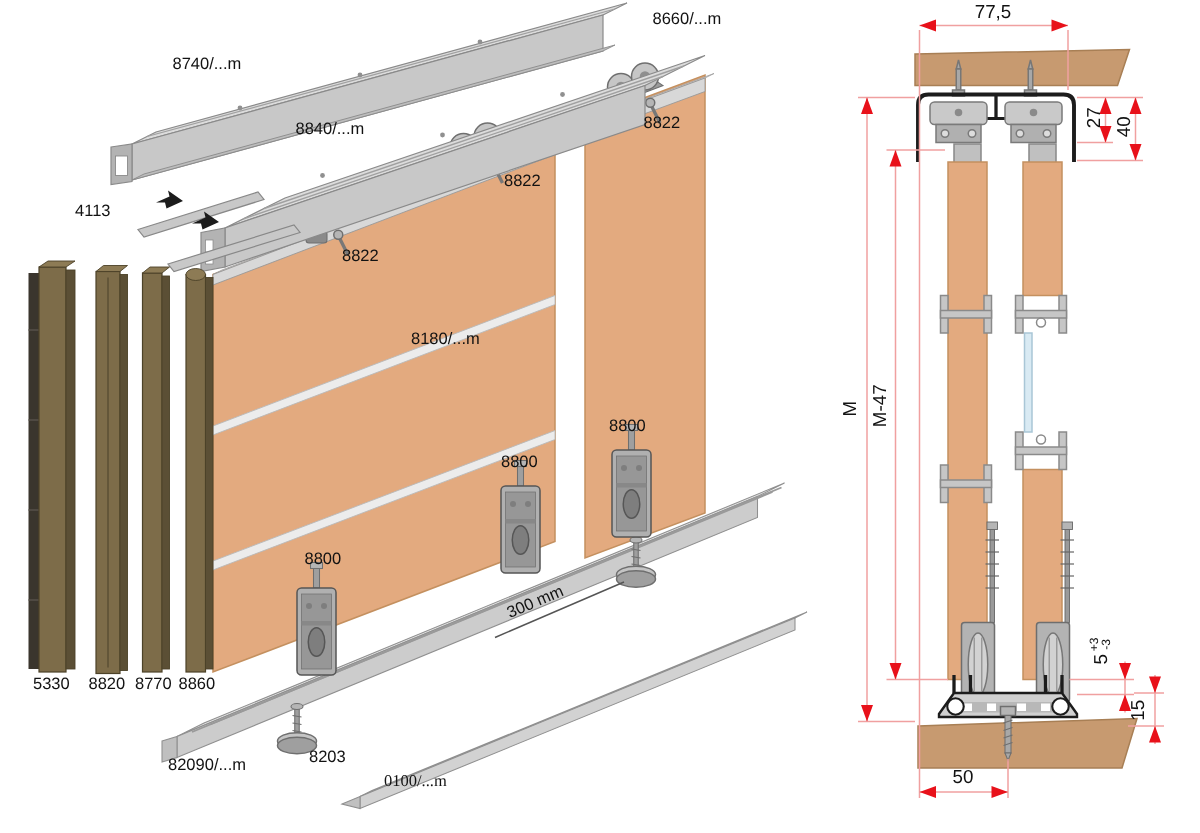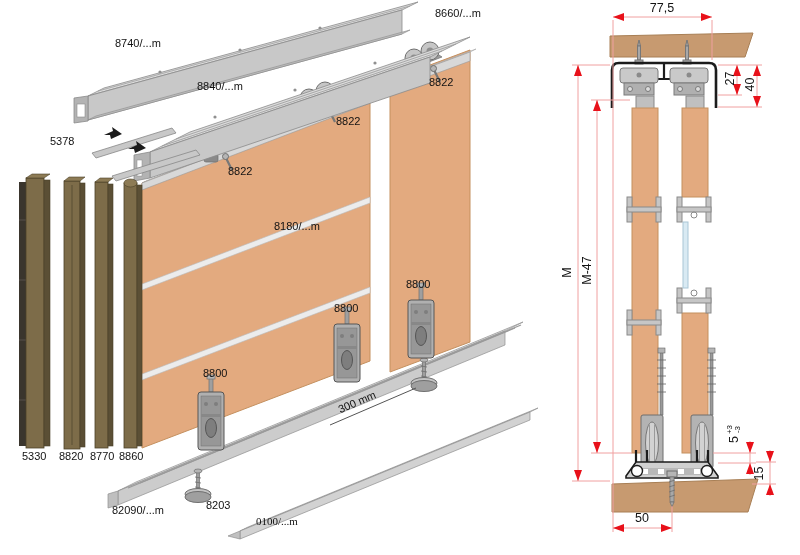--- a/index.html
+++ b/index.html
@@ -312,21 +312,21 @@
     <polygon points="770,462 766,451 774,451"></polygon>
         <polygon points="770,484 766,495 774,495"></polygon>
     <polygon points="613,528 624,524 624,532"></polygon>
         <polygon points="672,528 661,524 661,532"></polygon>
   </g>
 </svg>
 
 <div class="lbl" style="left:115px;top:37px;">8740/...m</div>
 <div class="lbl" style="left:177px;top:80px;padding-left:20px;">8840/...m</div>
 <div class="lbl" style="left:435px;top:7px;">8660/...m</div>
-<div class="lbl" style="left:50px;top:135px;">5378</div>
+<div class="lbl" style="left:50px;top:135px;">4113</div>
 <div class="lbl" style="left:429px;top:76px;">8822</div>
 <div class="lbl" style="left:336px;top:115px;">8822</div>
 <div class="lbl" style="left:228px;top:165px;">8822</div>
 <div class="lbl" style="left:274px;top:220px;">8180/...m</div>
 <div class="lbl" style="left:406px;top:278px;">8800</div>
 <div class="lbl" style="left:334px;top:302px;">8800</div>
 <div class="lbl" style="left:203px;top:367px;">8800</div>
 <div class="lbl" style="left:22px;top:450px;">5330</div>
 <div class="lbl" style="left:59px;top:450px;text-align:right;">8820</div>
 <div class="lbl" style="left:90px;top:450px;">8770</div>

